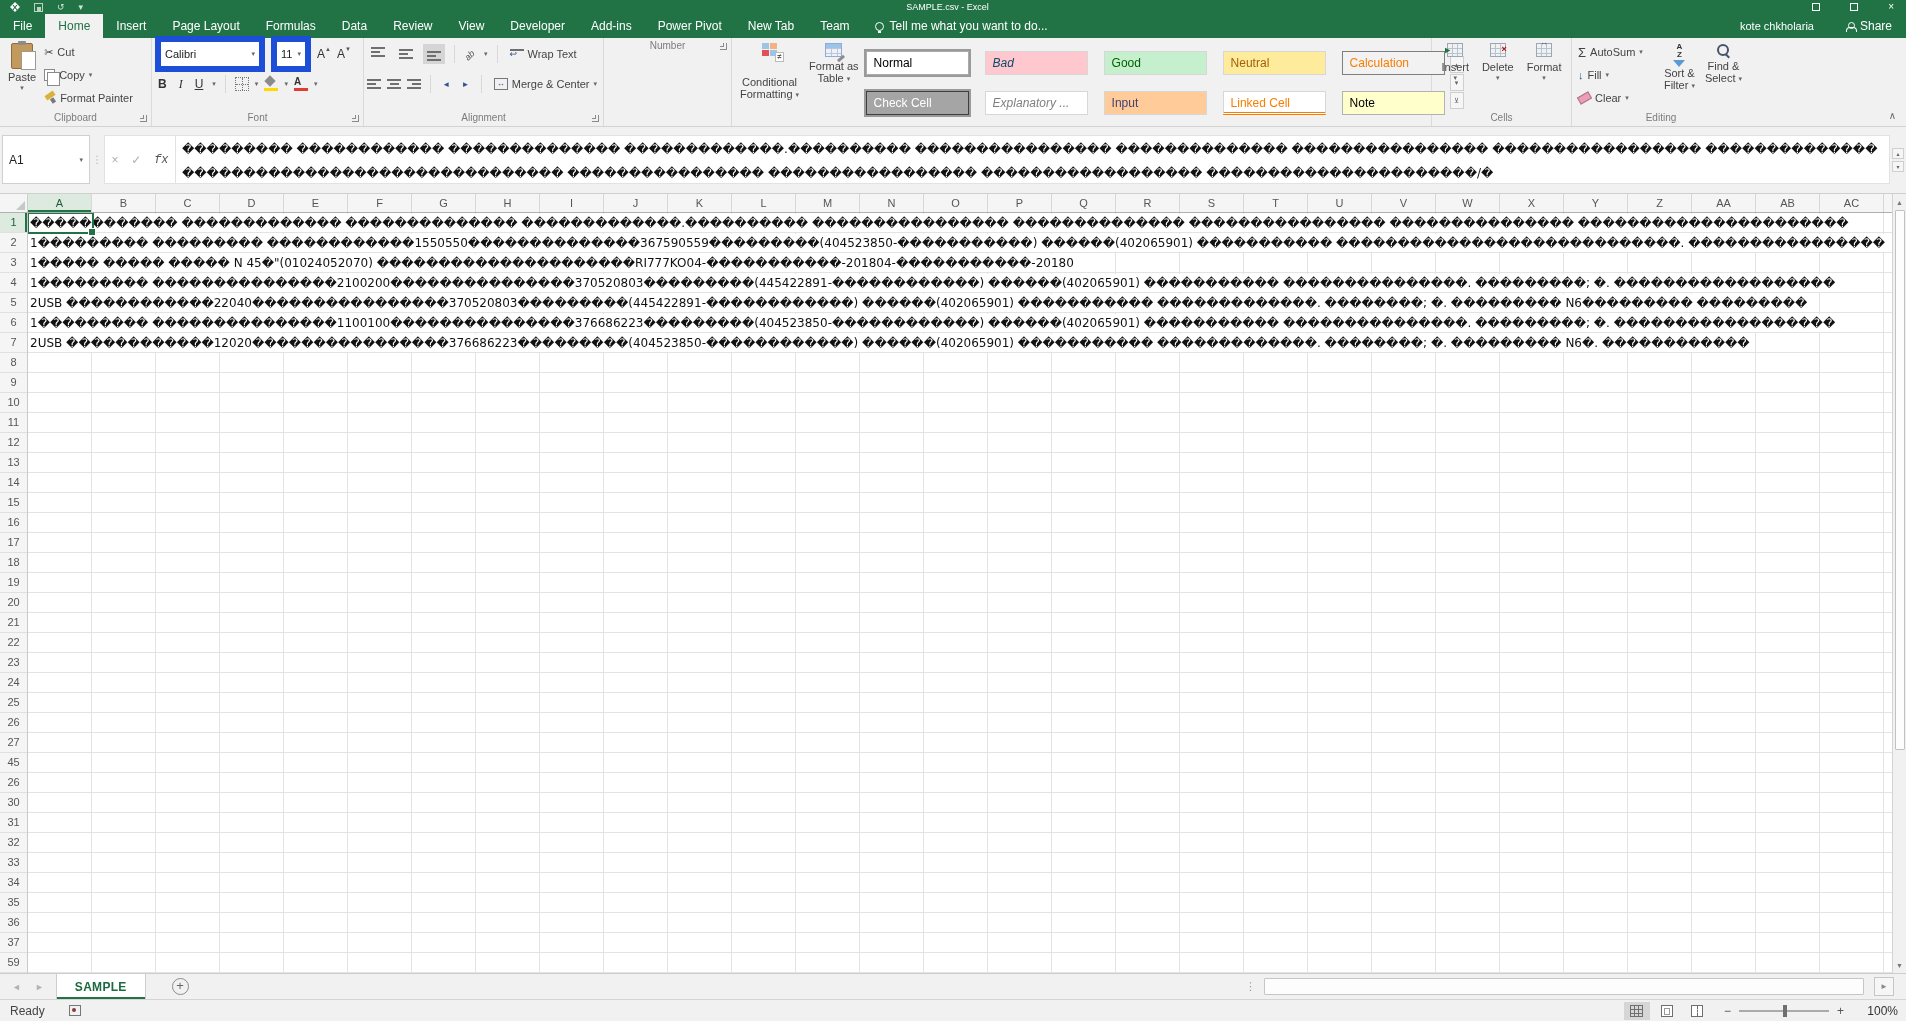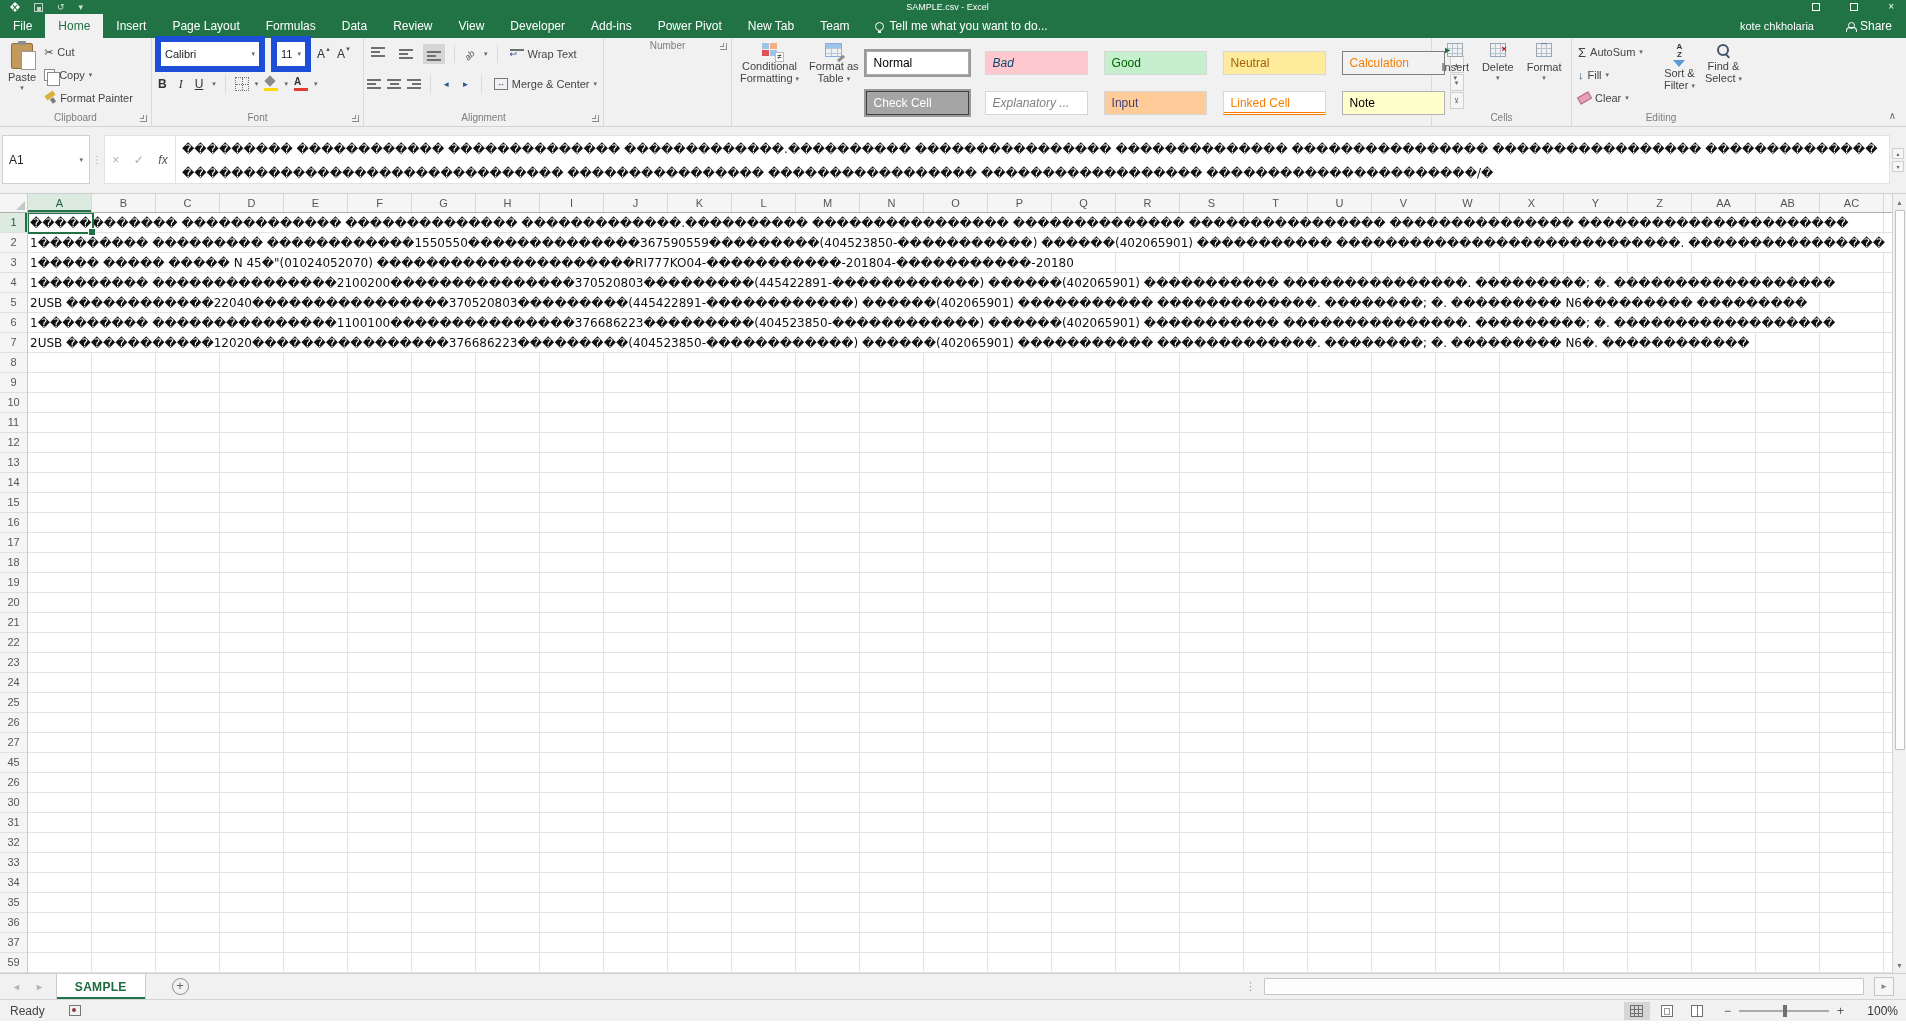--- a/index.html
+++ b/index.html
@@ -118,21 +118,21 @@
     display:flex;align-items:center;justify-content:center}
   .collapse{position:absolute;right:10px;bottom:5px;font-size:10px;color:#666}
 
   
   .formulabar{height:67px;background:#f1f1f1;display:flex;align-items:stretch;padding:8px 0 9px 0;border-bottom:1px solid #cfcfcf}
   .namebox{width:88px;margin-left:2px;background:#fff;border:1px solid #d0d0d0;display:flex;align-items:center;
     justify-content:space-between;padding:0 6px;font-size:12px;color:#222}
   .fbsep{width:14px;display:flex;align-items:center;justify-content:center;color:#b5b5b5;font-size:10px}
   .fbbtns{width:72px;background:#fff;border:1px solid #e2e2e2;display:flex;align-items:center;justify-content:space-around;
     color:#b0b0b0;font-size:12px}
-  .fx{font-style:italic;font-family:Liberation Sans, sans-serif;color:#555}
+  .fx{font-style:italic;font-family:Liberation Mono, monospace;color:#555}
   .fbtext{flex:1;background:#fff;border:1px solid #e2e2e2;border-left:none;padding:1px 6px;overflow:hidden}
   .fbline{font-family:"DejaVu Sans",sans-serif;font-size:12px;line-height:24px;white-space:nowrap;color:#111}
   .fbexpand{width:16px;display:flex;flex-direction:column;justify-content:center;gap:2px;align-items:center}
   .fbexpand span{width:12px;height:11px;border:1px solid #cfcfcf;background:#f6f6f6;font-size:6px;color:#666;
     display:flex;align-items:center;justify-content:center}
 
   
   .gridwrap{position:relative;height:779px;background:#fff}
   .colheaders{display:flex;height:19px;background:#f5f5f5;border-bottom:1px solid #b0b0b0;margin-right:14px}
   .corner{width:28px;border-right:1px solid #cfcfcf;position:relative;background:#f5f5f5}
@@ -387,21 +387,21 @@
     <div class="rgroup" style="width:700px">
       <div class="gcontent">
         <div class="bigbtn">
           <span class="ic-cf">
             <b></b>
               <b></b>
               <b></b>
               <b></b>
               <span class="neq">≠</span>
           </span>
-          <span style="margin-top:3px">Conditional</span>
+          <span style="margin-top:19px">Conditional</span>
           <span style="display:flex;gap:3px;align-items:center">
             <span>Formatting</span>
             <span class="dd">▾</span>
           </span>
         </div>
         <div class="bigbtn">
           <span class="ic-fat"></span>
           <span style="margin-top:3px">Format as</span>
           <span style="display:flex;gap:3px;align-items:center">
             <span>Table</span>

